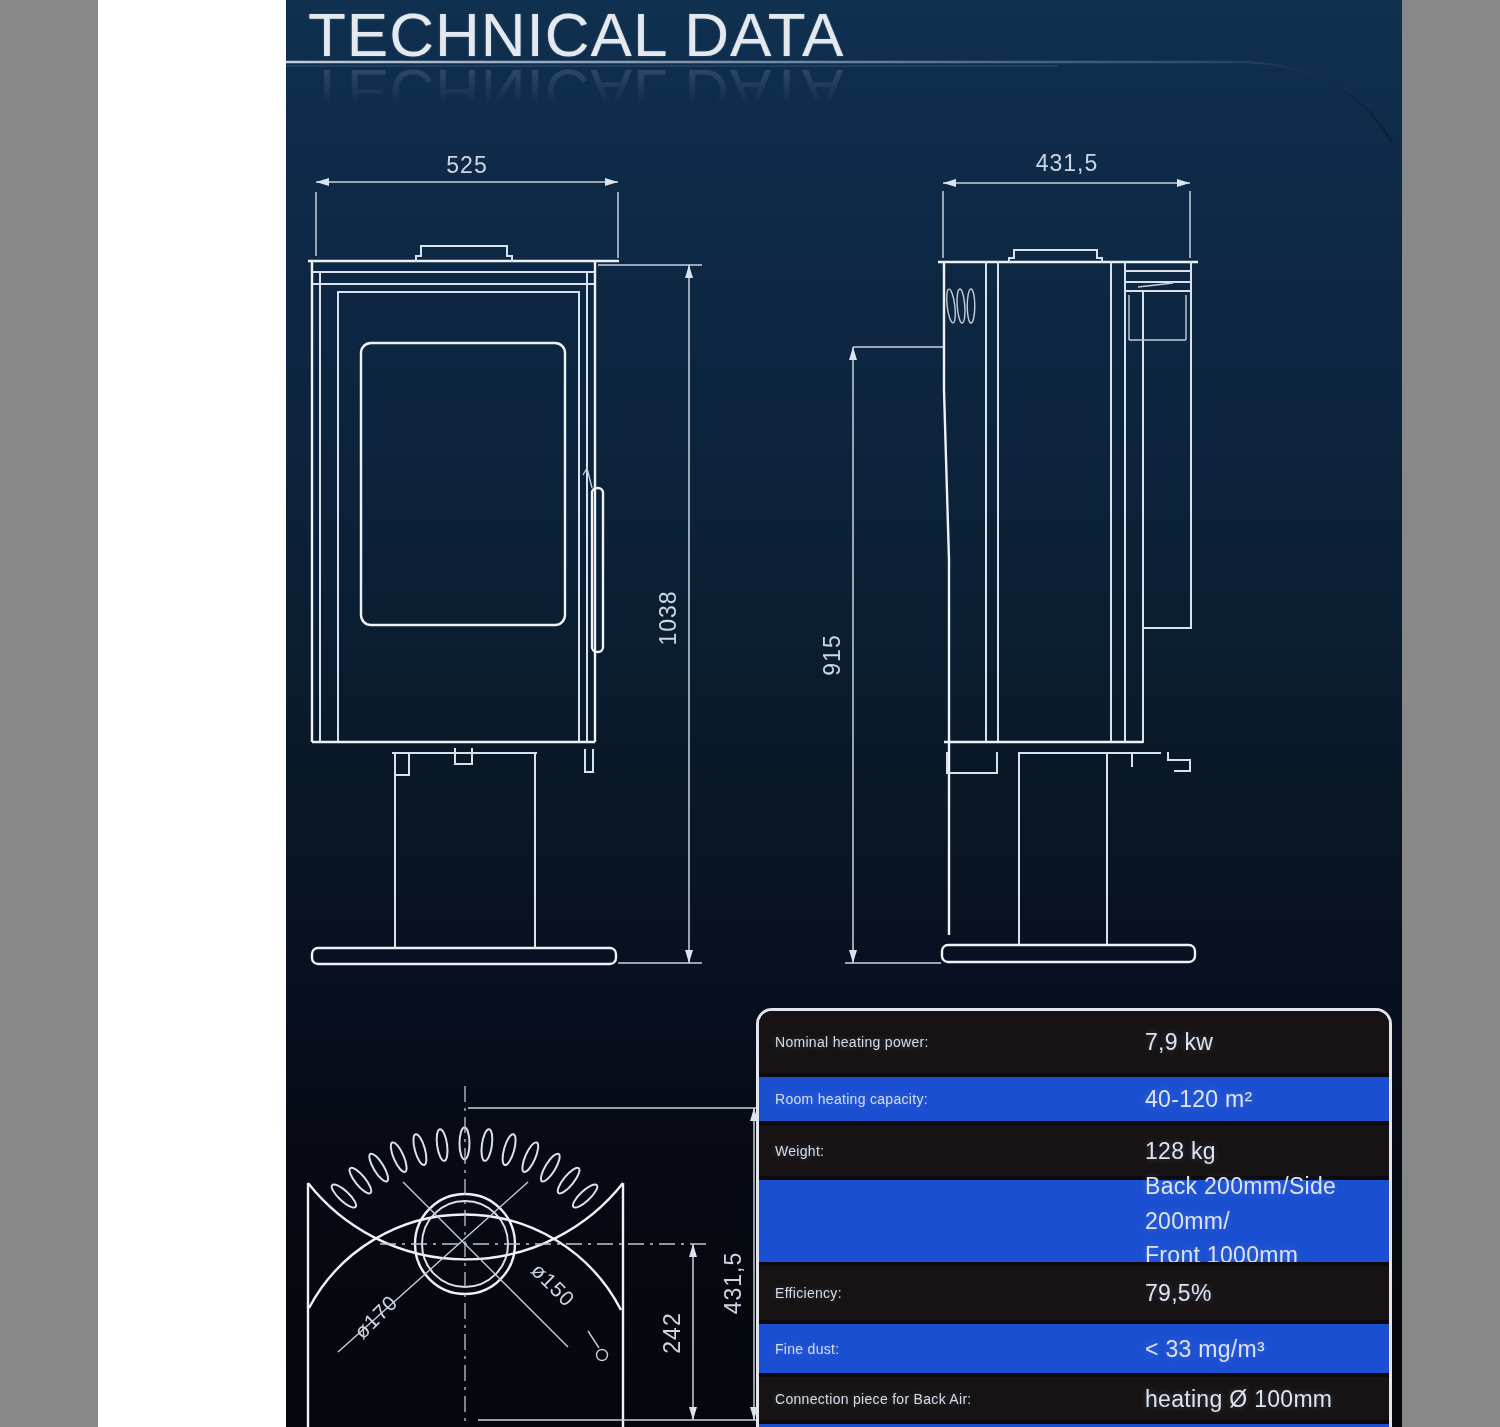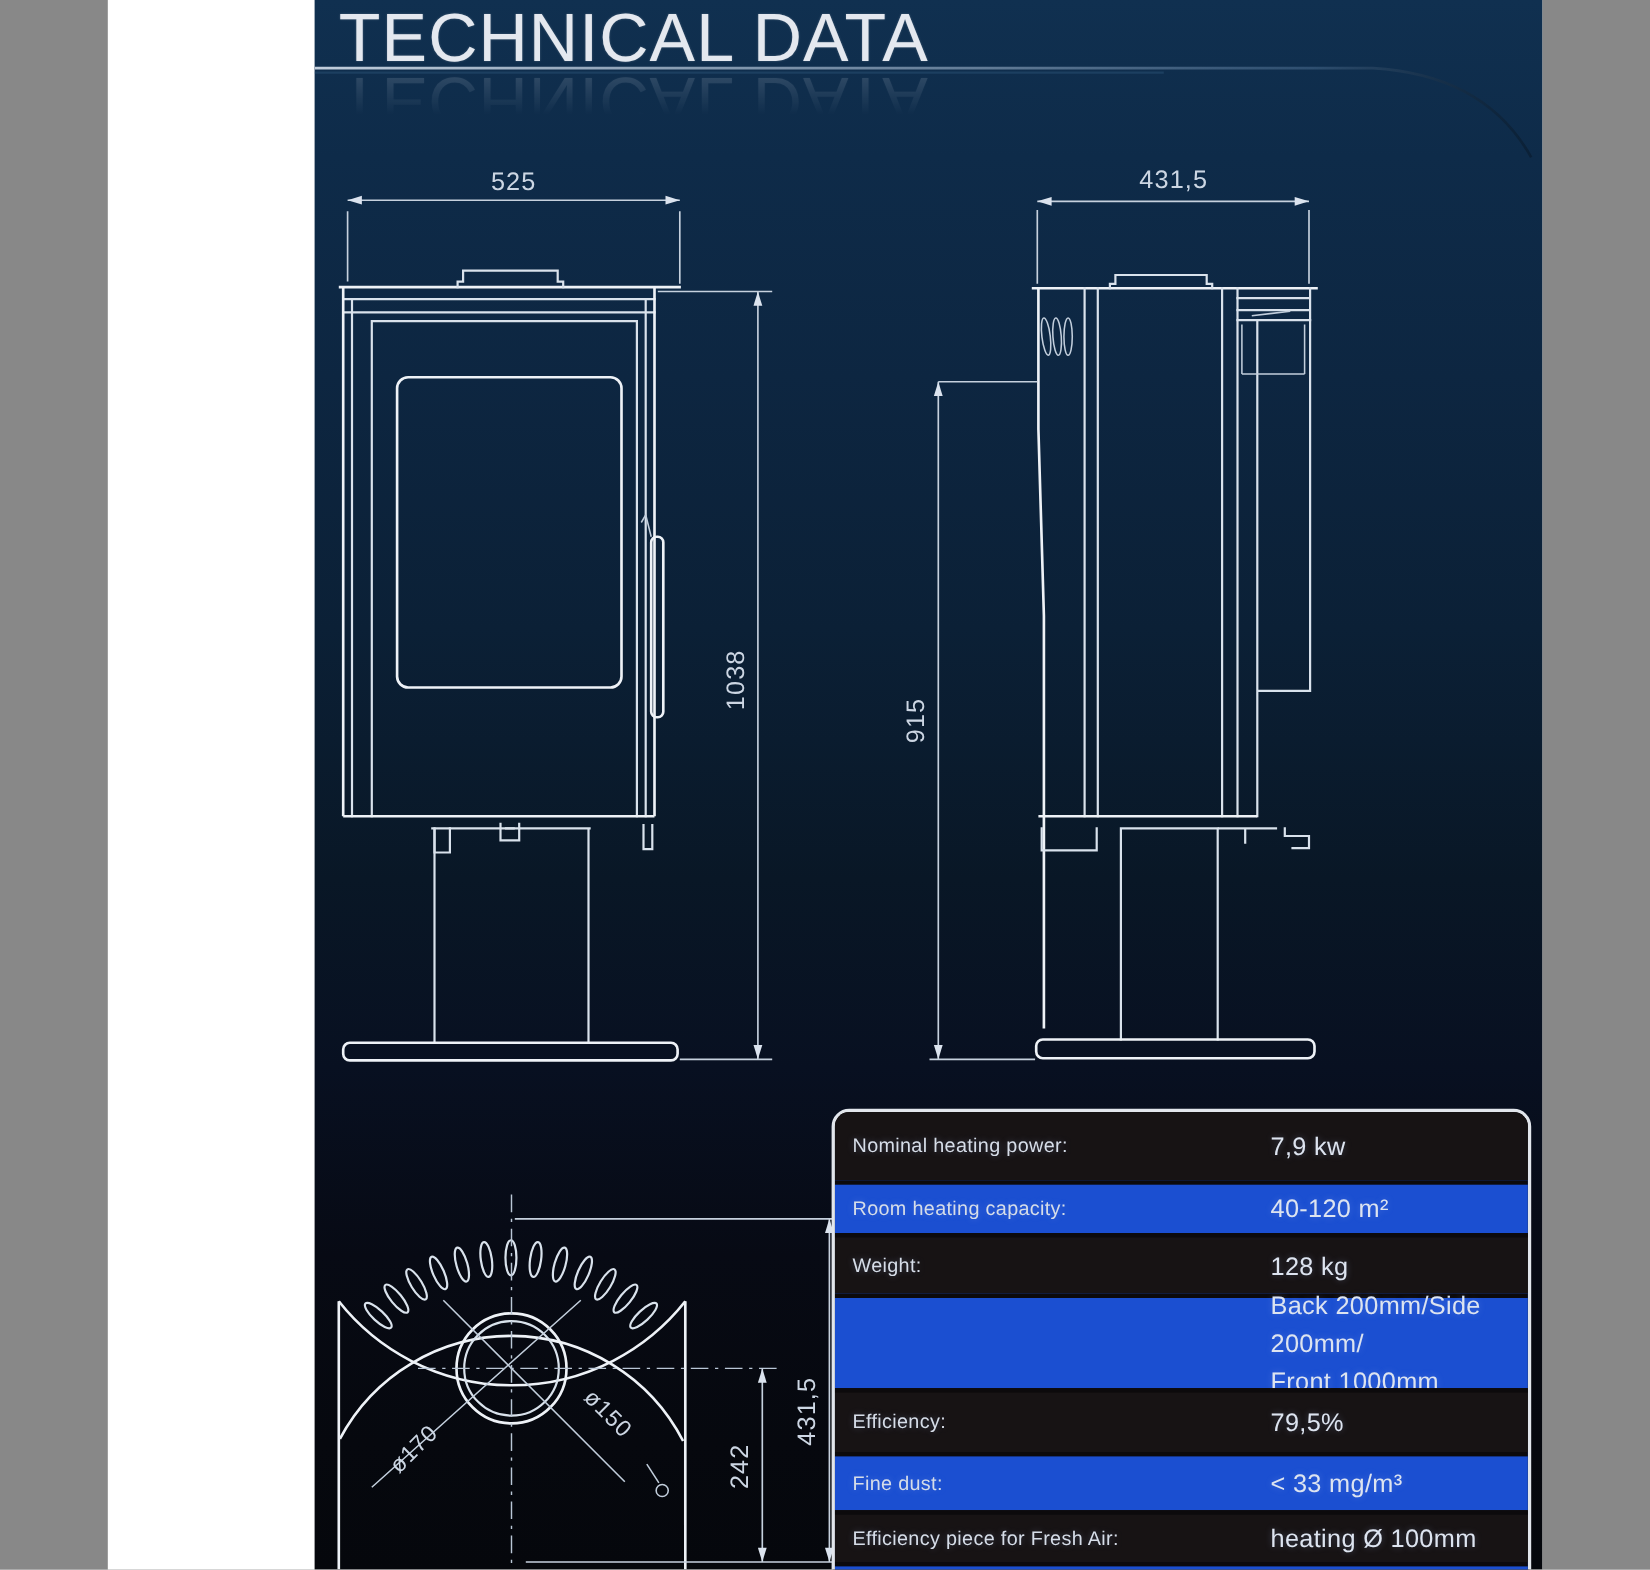--- a/index.html
+++ b/index.html
@@ -31,23 +31,23 @@
   .spec-row + .spec-row{border-top:4px solid #0c0a0c;}
   .spec-row:nth-child(1){height:62px;}
   .spec-row:nth-child(2){height:48px;}
   .spec-row:nth-child(3){height:55px;}
   .spec-row:nth-child(4){height:86px;}
   .spec-row:nth-child(5){height:58px;}
   .spec-row:nth-child(6){height:53px;}
   .spec-row:nth-child(7){height:47px;}
   .spec-row:nth-child(8){height:33px;}
   .spec-label{position:absolute;left:16px;top:50%;transform:translateY(-50%);
-              font-size:18px;color:#d6dde8;letter-spacing:.3px;
+              font-size:14px;color:#d6dde8;letter-spacing:.3px;
               text-shadow:0 0 7px rgba(170,195,255,.28);}
-  .spec-value{position:absolute;left:396px;top:50%;transform:translateY(-50%);
+  .spec-value{position:absolute;left:386px;top:50%;transform:translateY(-50%);
               font-size:23px;color:#dde4f0;letter-spacing:.3px;white-space:pre-line;
               line-height:1.5;text-shadow:0 0 7px rgba(170,195,255,.28);}
 </style>
 </head>
 <body>
 
 <div class="page">
   <div class="panel">
 
     <div class="title-wrap">
@@ -201,21 +201,21 @@
         </div>
         <div class="spec-row" style="background: rgb(23, 19, 20);">
           <div class="spec-label">Efficiency:</div>
           <div class="spec-value">79,5%</div>
         </div>
         <div class="spec-row" style="background: rgb(27, 79, 209);">
           <div class="spec-label">Fine dust:</div>
           <div class="spec-value">&lt; 33 mg/m³</div>
         </div>
         <div class="spec-row" style="background: rgb(23, 19, 20);">
-          <div class="spec-label">Efficiency piece for Fresh Air:</div>
+          <div class="spec-label">Connection piece for Back Air:</div>
           <div class="spec-value">heating Ø 100mm</div>
         </div>
         <div class="spec-row" style="background: rgb(27, 79, 209);">
           <div class="spec-label"></div>
           <div class="spec-value"></div>
         </div>
       </div>
   </div>
 </div>
 

